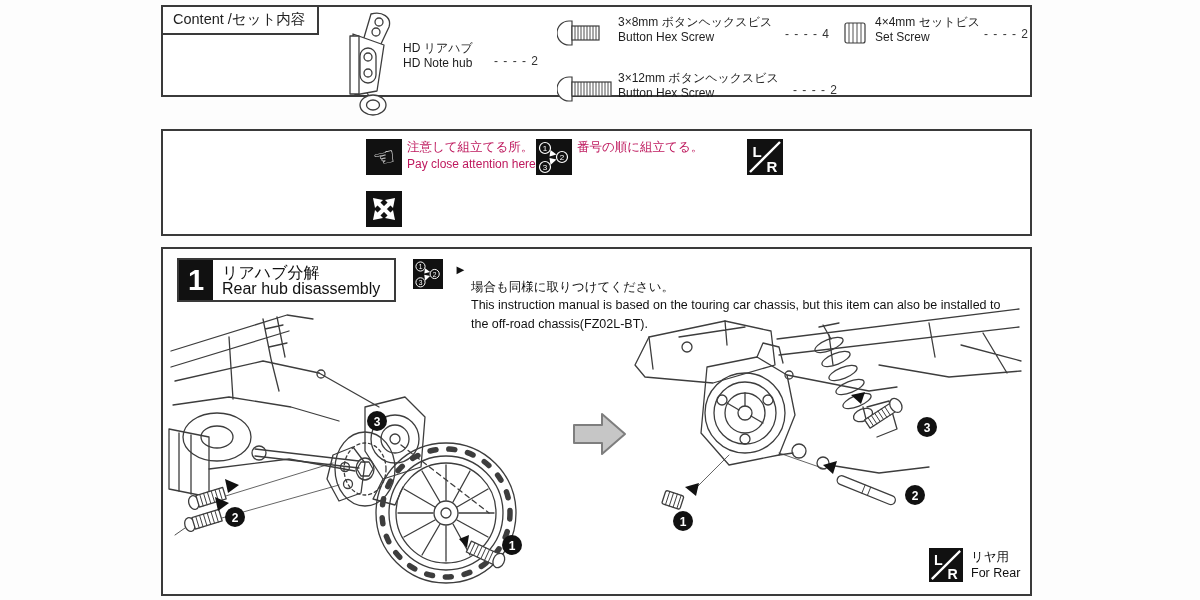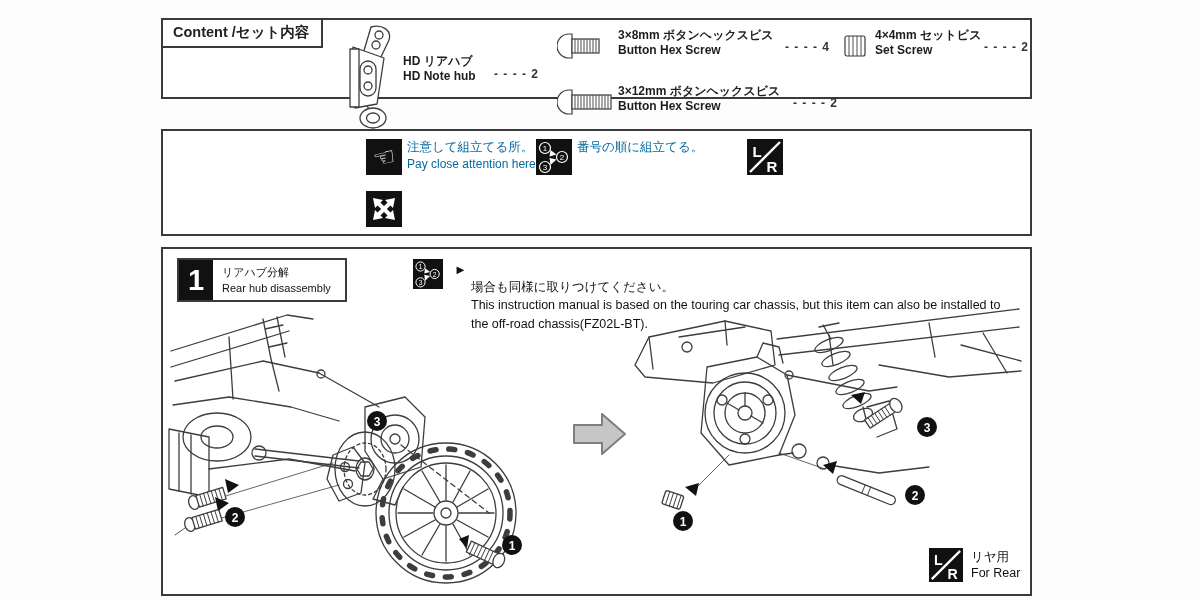--- a/index.html
+++ b/index.html
@@ -7,52 +7,52 @@
     width:1200px;height:600px;position:relative;
     background:#fdfdfd;
     font-family:"Liberation Sans", sans-serif;
     color:#222;
     -webkit-font-smoothing:antialiased;
   }
   .box{
     position:absolute;left:161px;width:871px;
     border:2px solid #3a3a3a;background:#fff;box-sizing:border-box;
   }
-  #content-box{top:18px;height:81px;font-weight:bold;}
+  #content-box{top:5px;height:92px;}
   #symbols-box{top:129px;height:107px;}
   #step-box{top:247px;height:349px;}
 
   
   .content-header{
     position:absolute;left:-2px;top:-2px;
     border:2px solid #3a3a3a;background:#fff;
     padding:3px 12px 4px 10px;font-size:14.5px;color:#222;white-space:nowrap;
   }
   .abs{position:absolute;}
   .part-label{font-size:12px;line-height:15px;color:#1d1d1d;white-space:nowrap;}
   .part-label .en{display:block;}
   .qty{font-size:12px;color:#333;white-space:nowrap;letter-spacing:1px;}
   .part-label.center{text-align:left;}
 
   
   .intro{font-size:12.5px;line-height:15.5px;color:#111;white-space:nowrap;}
   .intro .en{margin-left:13px;display:block;}
-  .sym-text{font-size:12.5px;line-height:17px;color:#0369a1;white-space:nowrap;}
+  .sym-text{font-size:12.5px;line-height:17px;color:#be185d;white-space:nowrap;}
   .sym-text .en{display:block;font-size:12px;}
   .icon-black{
     width:36px;height:36px;background:#111;position:absolute;
     display:flex;align-items:center;justify-content:center;overflow:hidden;
   }
   .finger-glyph{color:#fff;font-size:25px;transform:rotate(-12deg);line-height:1;}
 
   
   .step-header{position:absolute;left:14px;top:9px;display:flex;border:2px solid #3a3a3a;height:44px;box-sizing:border-box;background:#fff;}
   .step-num{width:34px;background:#111;color:#fff;font-size:29px;font-weight:bold;
     display:flex;align-items:center;justify-content:center;}
-  .step-title{padding:5px 14px 0 9px;font-size:11px;line-height:15.5px;color:#111;white-space:nowrap;}
+  .step-title{padding:5px 14px 0 9px;font-size:16px;line-height:15.5px;color:#111;white-space:nowrap;}
   .step-title .en{display:block;}
   .note-pointer{position:absolute;font-size:13px;color:#111;}
   .note-text{position:absolute;font-size:12.5px;line-height:18.5px;color:#111;white-space:nowrap;}
   .footer-lr{position:absolute;display:flex;align-items:center;gap:8px;}
   .footer-label{font-size:12.5px;line-height:16px;color:#111;white-space:nowrap;}
   .footer-label .en{display:block;}
   svg{display:block;}
   svg text{font-family:"Liberation Sans", sans-serif;}
 </style>
 </head>

